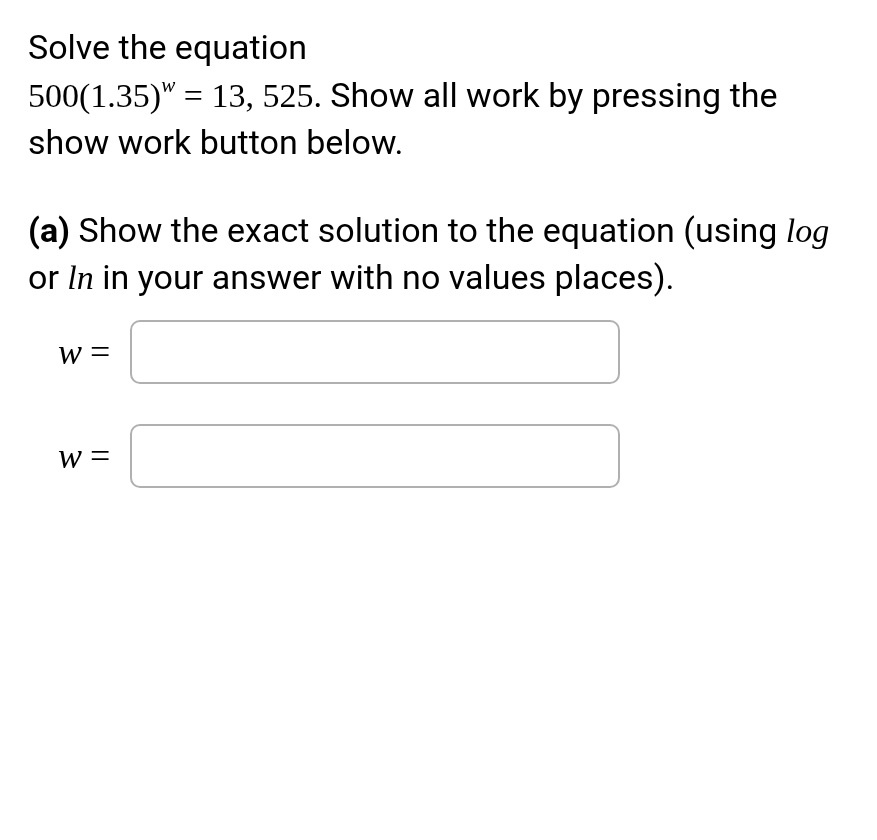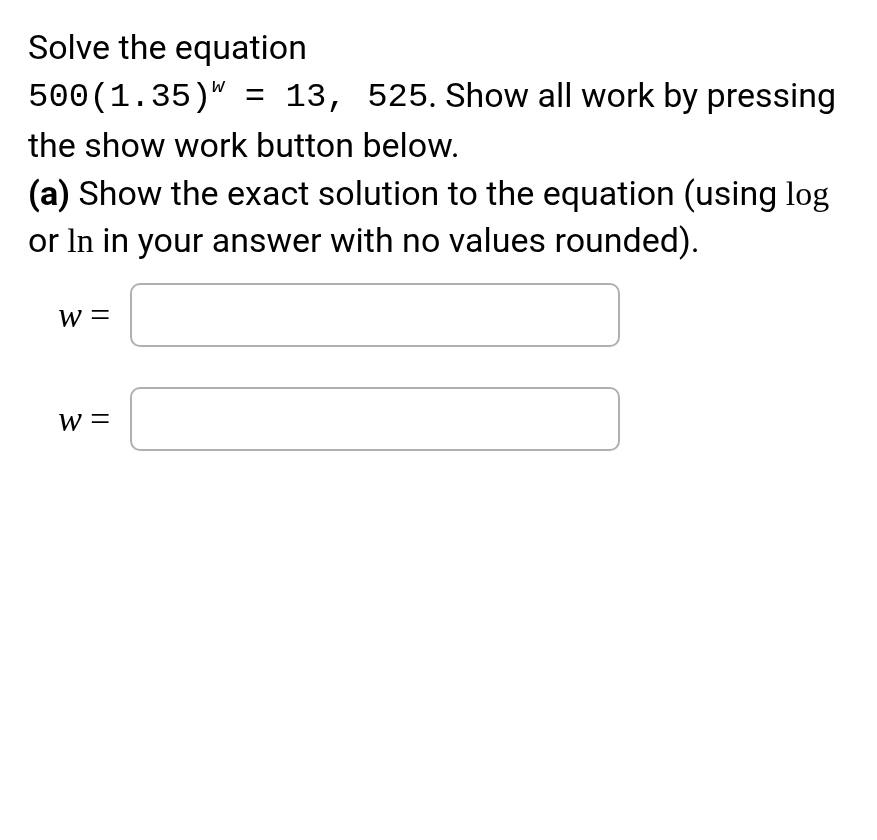--- a/index.html
+++ b/index.html
@@ -10,26 +10,27 @@
     body {
       font-family: -apple-system, BlinkMacSystemFont, "Segoe UI", Roboto, "Helvetica Neue", Arial, sans-serif;
       font-size: 34px;
       color: #000;
       background: #fff;
       padding: 24px 28px;
       width: 877px;
       line-height: 1.4;
     }
     .problem-statement {
+      margin-bottom: 40px;
     }
     .math {
       font-family: "Times New Roman", Times, serif;
     }
     .math-expr {
-      font-family: Liberation Mono, monospace;
+      font-family: Liberation Serif, serif;
       display: inline-block;
       vertical-align: baseline;
     }
     .sup {
       font-style: italic;
       vertical-align: super;
       font-size: 0.62em;
       position: relative;
       top: -0.1em;
     }
@@ -62,34 +63,35 @@
       border-radius: 10px;
       height: 64px;
       width: 490px;
       font-size: 30px;
       padding: 0 16px;
       outline: none;
       background: #fff;
     }
     .mathfn {
       font-family: "Times New Roman", Times, serif;
+      font-style: italic;
     }
   </style>
 </head>
 <body>
 
 <div class="problem-statement">
   <span>Solve the equation</span><br>
   <span class="math-expr">
     <span>500</span><span>(</span><span>1.35</span><span>)</span><span class="sup">w</span><span> = </span><span>13, 525</span></span><span class="math">.</span><span>  Show all work by pressing the show work button below.</span>
 </div>
 
 <div class="part">
   <div>
-    <span class="part-label">(a)</span><span>  Show the exact solution to the equation (using </span><span class="mathfn">log</span><span> or </span><span class="mathfn">ln</span><span> in your answer with no values rounded).</span>
+    <span class="part-label">(a)</span><span>  Show the exact solution to the equation (using </span><span class="mathfn">log</span><span> or </span><span class="mathfn">ln</span><span> in your answer with no values places).</span>
   </div>
   <div class="answer-row">
     <span class="answer-label">w</span>
     <span class="equals"> = </span>
     <input type="text" class="answer-input" value="" style="">
   </div>
 </div>
 
 <div class="part">
   <div class="answer-row">

